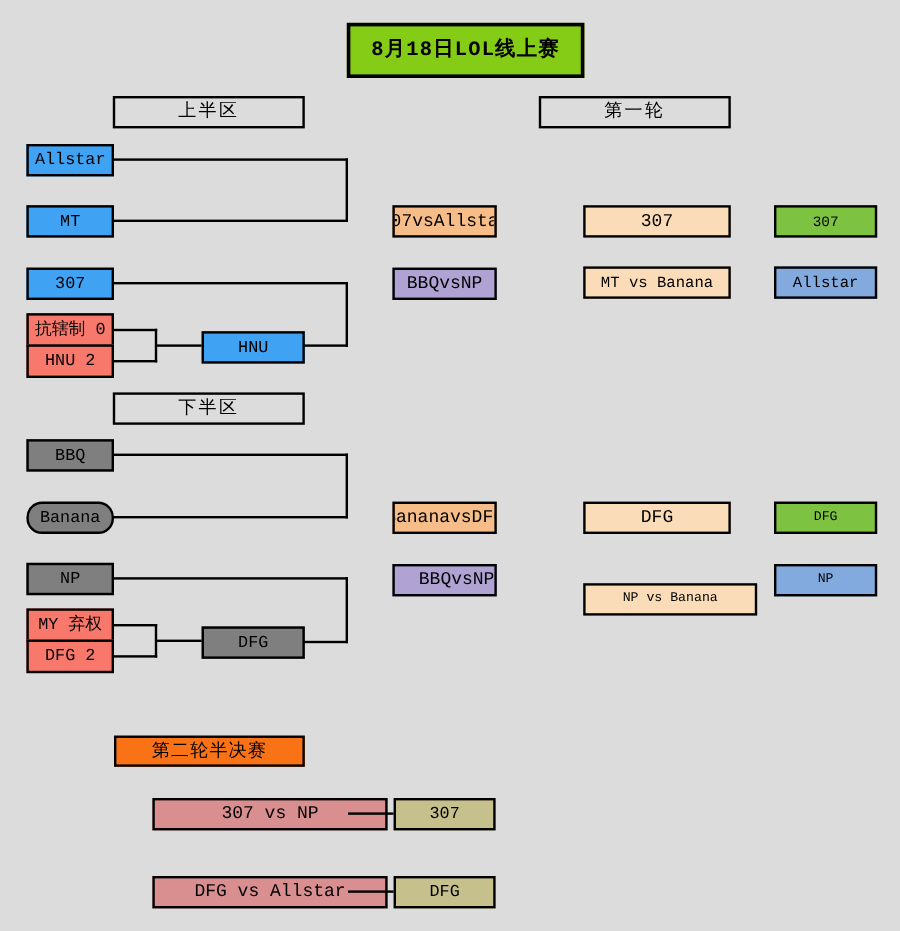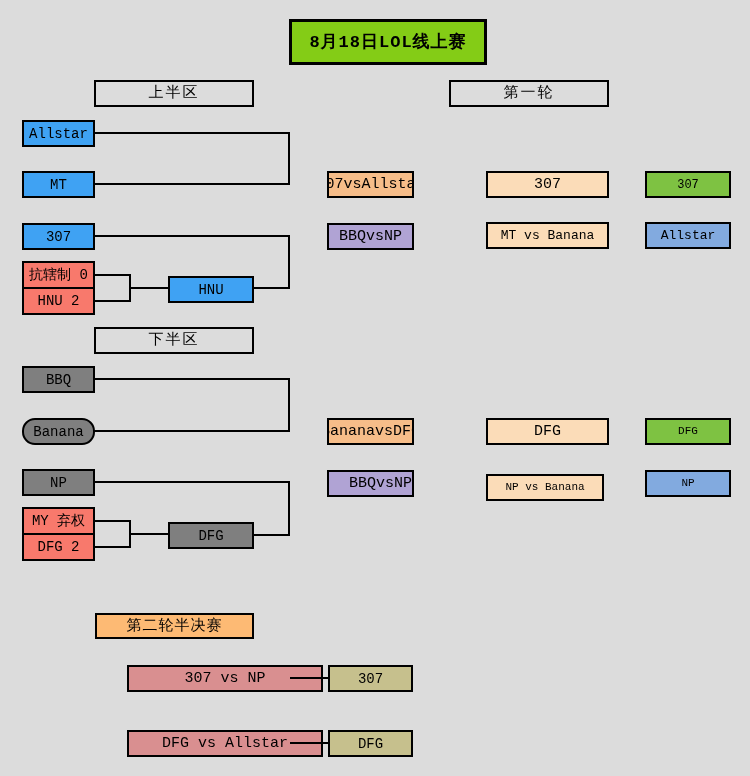--- a/index.html
+++ b/index.html
@@ -20,21 +20,21 @@
     border:2px solid #000;
     display:flex;align-items:center;justify-content:center;
     font-size:14px;line-height:1;
     white-space:nowrap;overflow:hidden;
   }
   .title{
     background:#84cc16;border-width:3px;
     font-size:17px;font-weight:bold;letter-spacing:1px;
   }
   .header{background:transparent;font-size:15px;letter-spacing:2px;}
-  .header-light{background:#fdba74;font-size:15px;letter-spacing:1px;}
+  .header-light{background:#f97316;font-size:15px;letter-spacing:1px;}
   .seed-blue{background:#3FA2F3;}
   .loser-red{background:#F8796C;}
   .match-orange{background:#F6BD89;font-size:15px;}
   .match-purple{background:#B0A3D4;font-size:15px;}
   .result-peach{background:#FBDCB8;}
   .win-green{background:#7EC242;}
   .win-blue{background:#82AADF;}
   .seed-gray{background:#7F7F7F;}
   .semi-pink{background:#D98F90;font-size:15px;margin-left:32px;}
   .semi-khaki{background:#C6C08D;}
@@ -82,21 +82,21 @@
   <div class="box seed-gray" style="left:22px;top:469px;width:73px;height:27px;">NP</div>
 
   <div class="box loser-red" style="left:22px;top:507px;width:73px;height:28px;">MY 弃权</div>
   <div class="box loser-red" style="left:22px;top:533px;width:73px;height:28px;">DFG 2</div>
   <div class="box seed-gray" style="left:168px;top:522px;width:86px;height:27px;">DFG</div>
 
   <div class="box match-orange" style="left:327px;top:418px;width:87px;height:27px;">BananavsDFG</div>
   <div class="box match-purple" style="left:327px;top:470px;width:87px;height:27px;padding-left:20px;">BBQvsNP</div>
 
   <div class="box result-peach fs15" style="left:486px;top:418px;width:123px;height:27px;">DFG</div>
-  <div class="box result-peach fs11" style="left:486px;top:474px;width:118px;height:27px;">NP vs Banana</div>
+  <div class="box result-peach fs11" style="left:486px;top:486px;width:145px;height:27px;">NP vs Banana</div>
 
   <div class="box win-green fs11" style="left:645px;top:418px;width:86px;height:27px;">DFG</div>
   <div class="box win-blue fs11" style="left:645px;top:470px;width:86px;height:27px;">NP</div>
 
   <div class="box semi-pink" style="left:95px;top:665px;width:196px;height:27px;">307 vs NP</div>
   <div class="box semi-khaki" style="left:328px;top:665px;width:85px;height:27px;">307</div>
   <div class="box semi-pink" style="left:95px;top:730px;width:196px;height:27px;">DFG vs Allstar</div>
   <div class="box semi-khaki" style="left:328px;top:730px;width:85px;height:27px;">DFG</div>
 
   <div class="hline" style="left:94px;top:132px;width:196px;height:2px;"></div>

